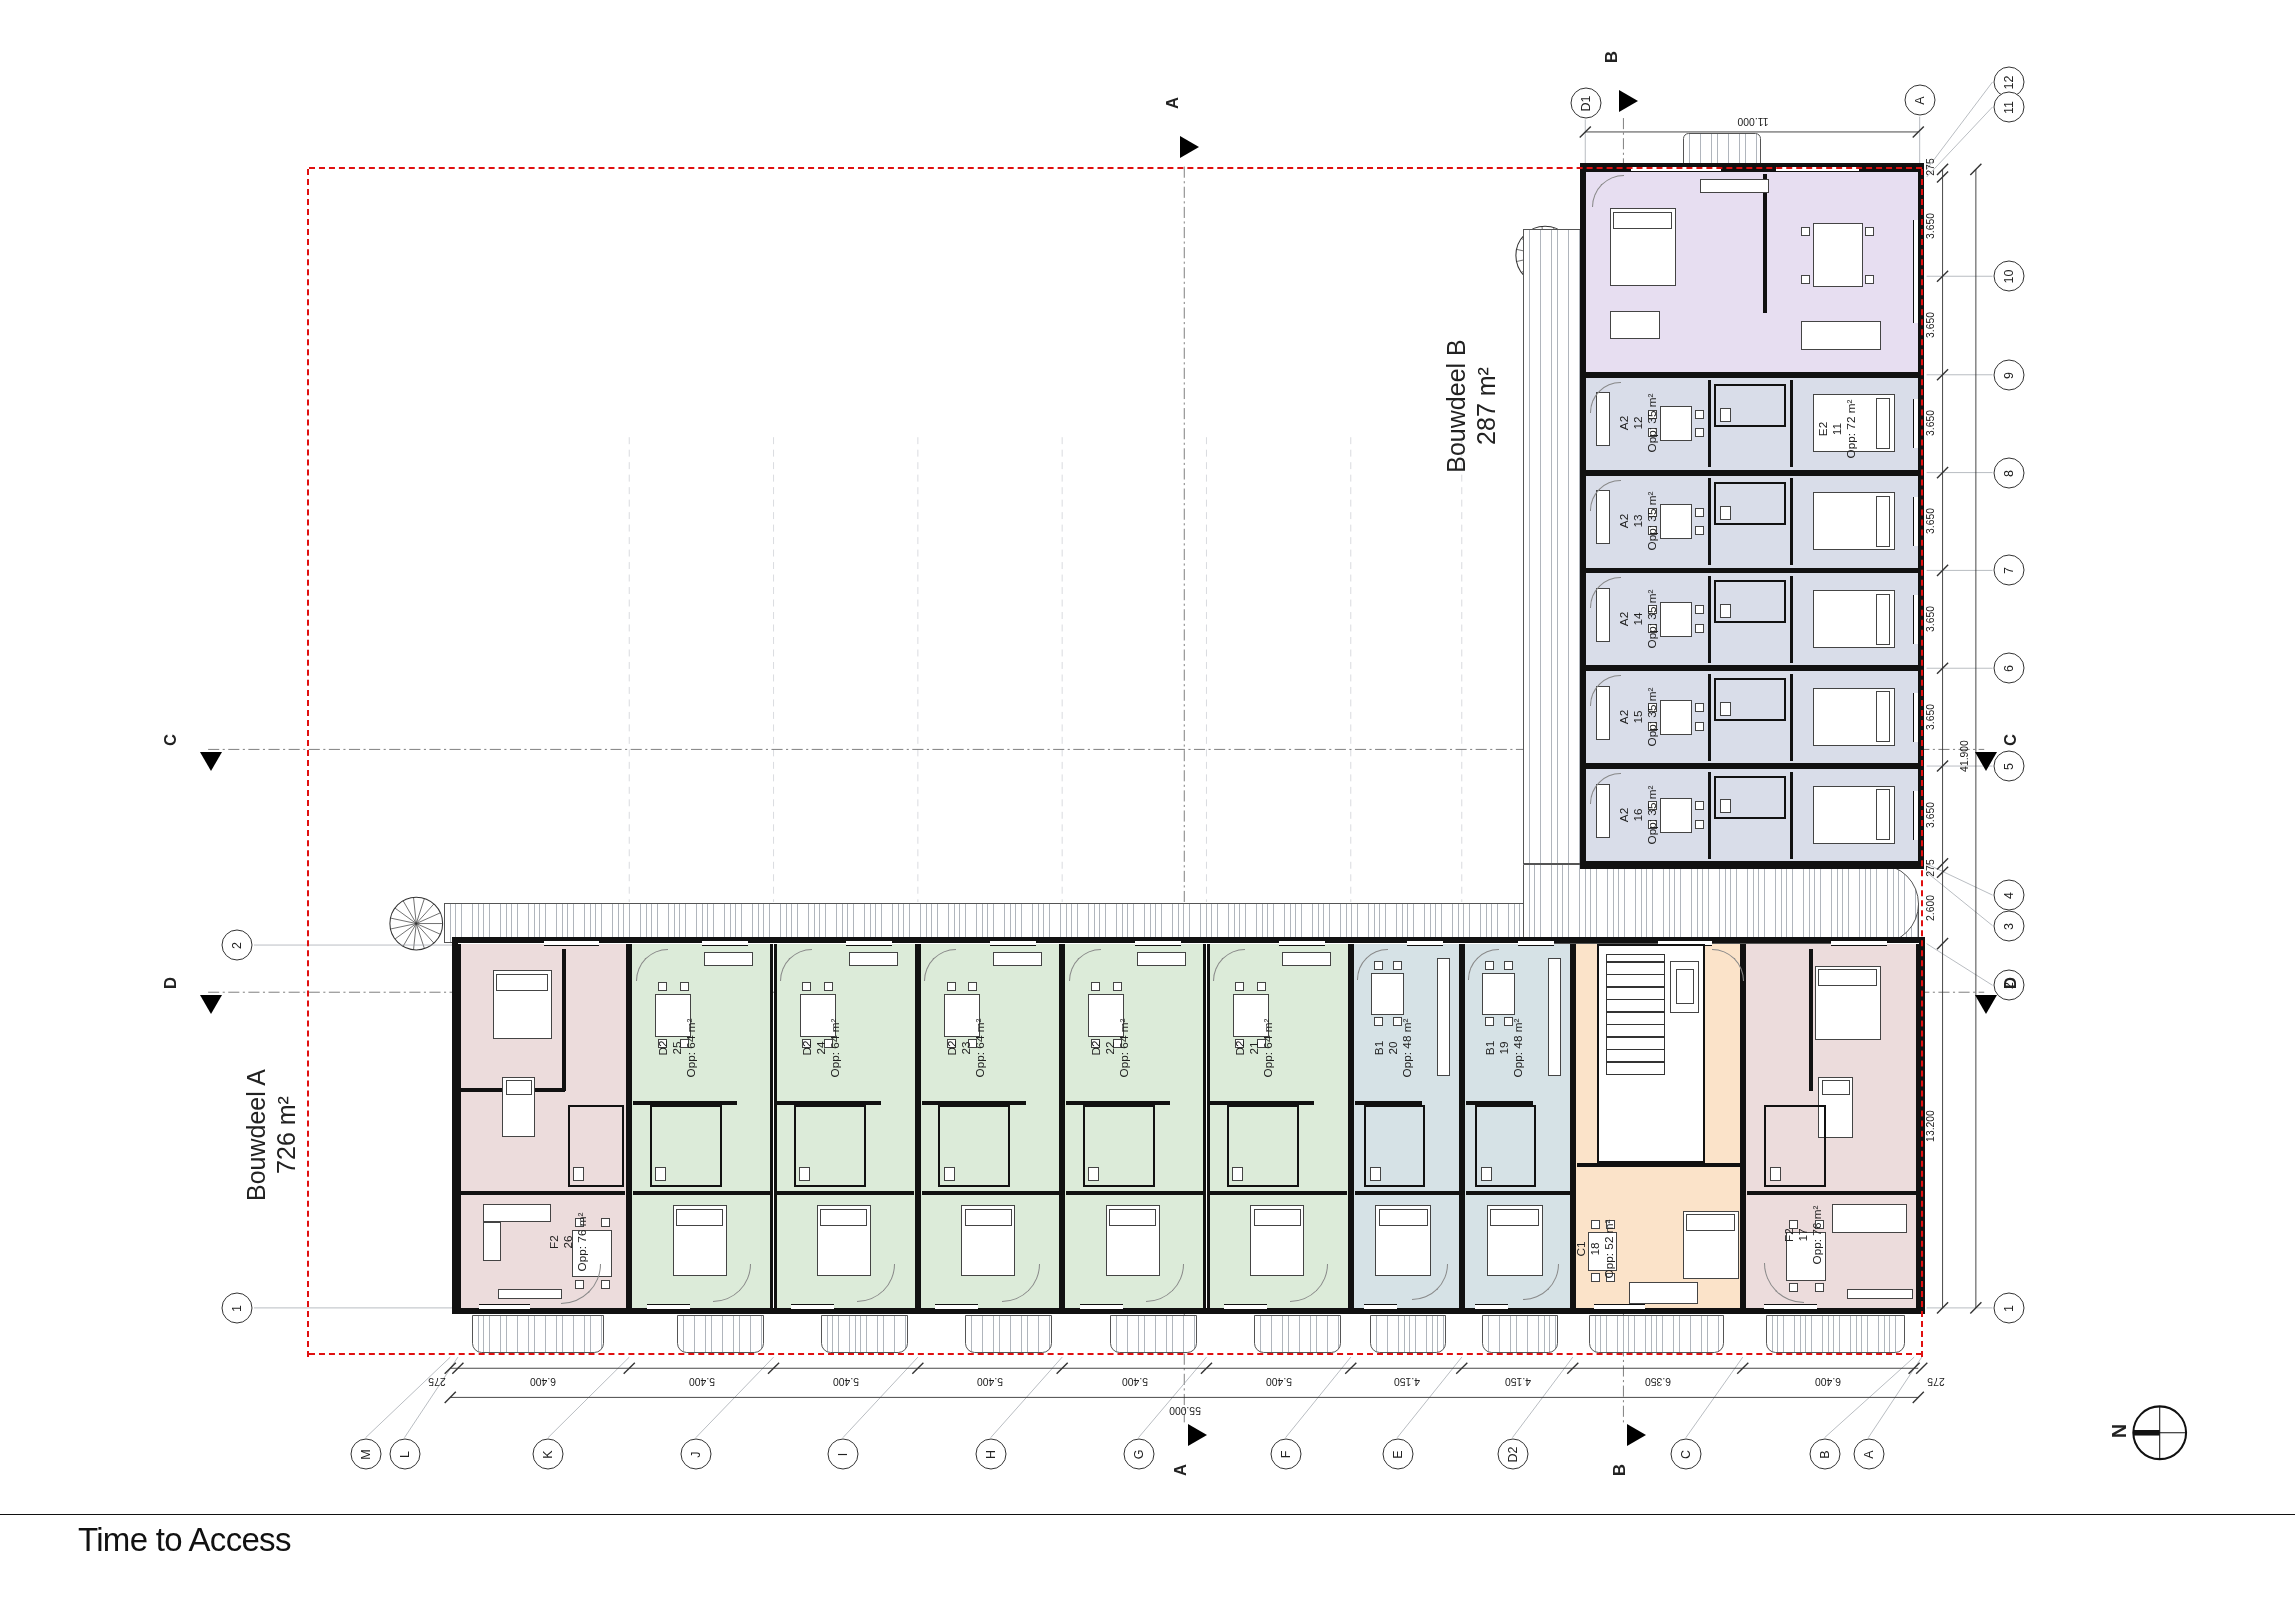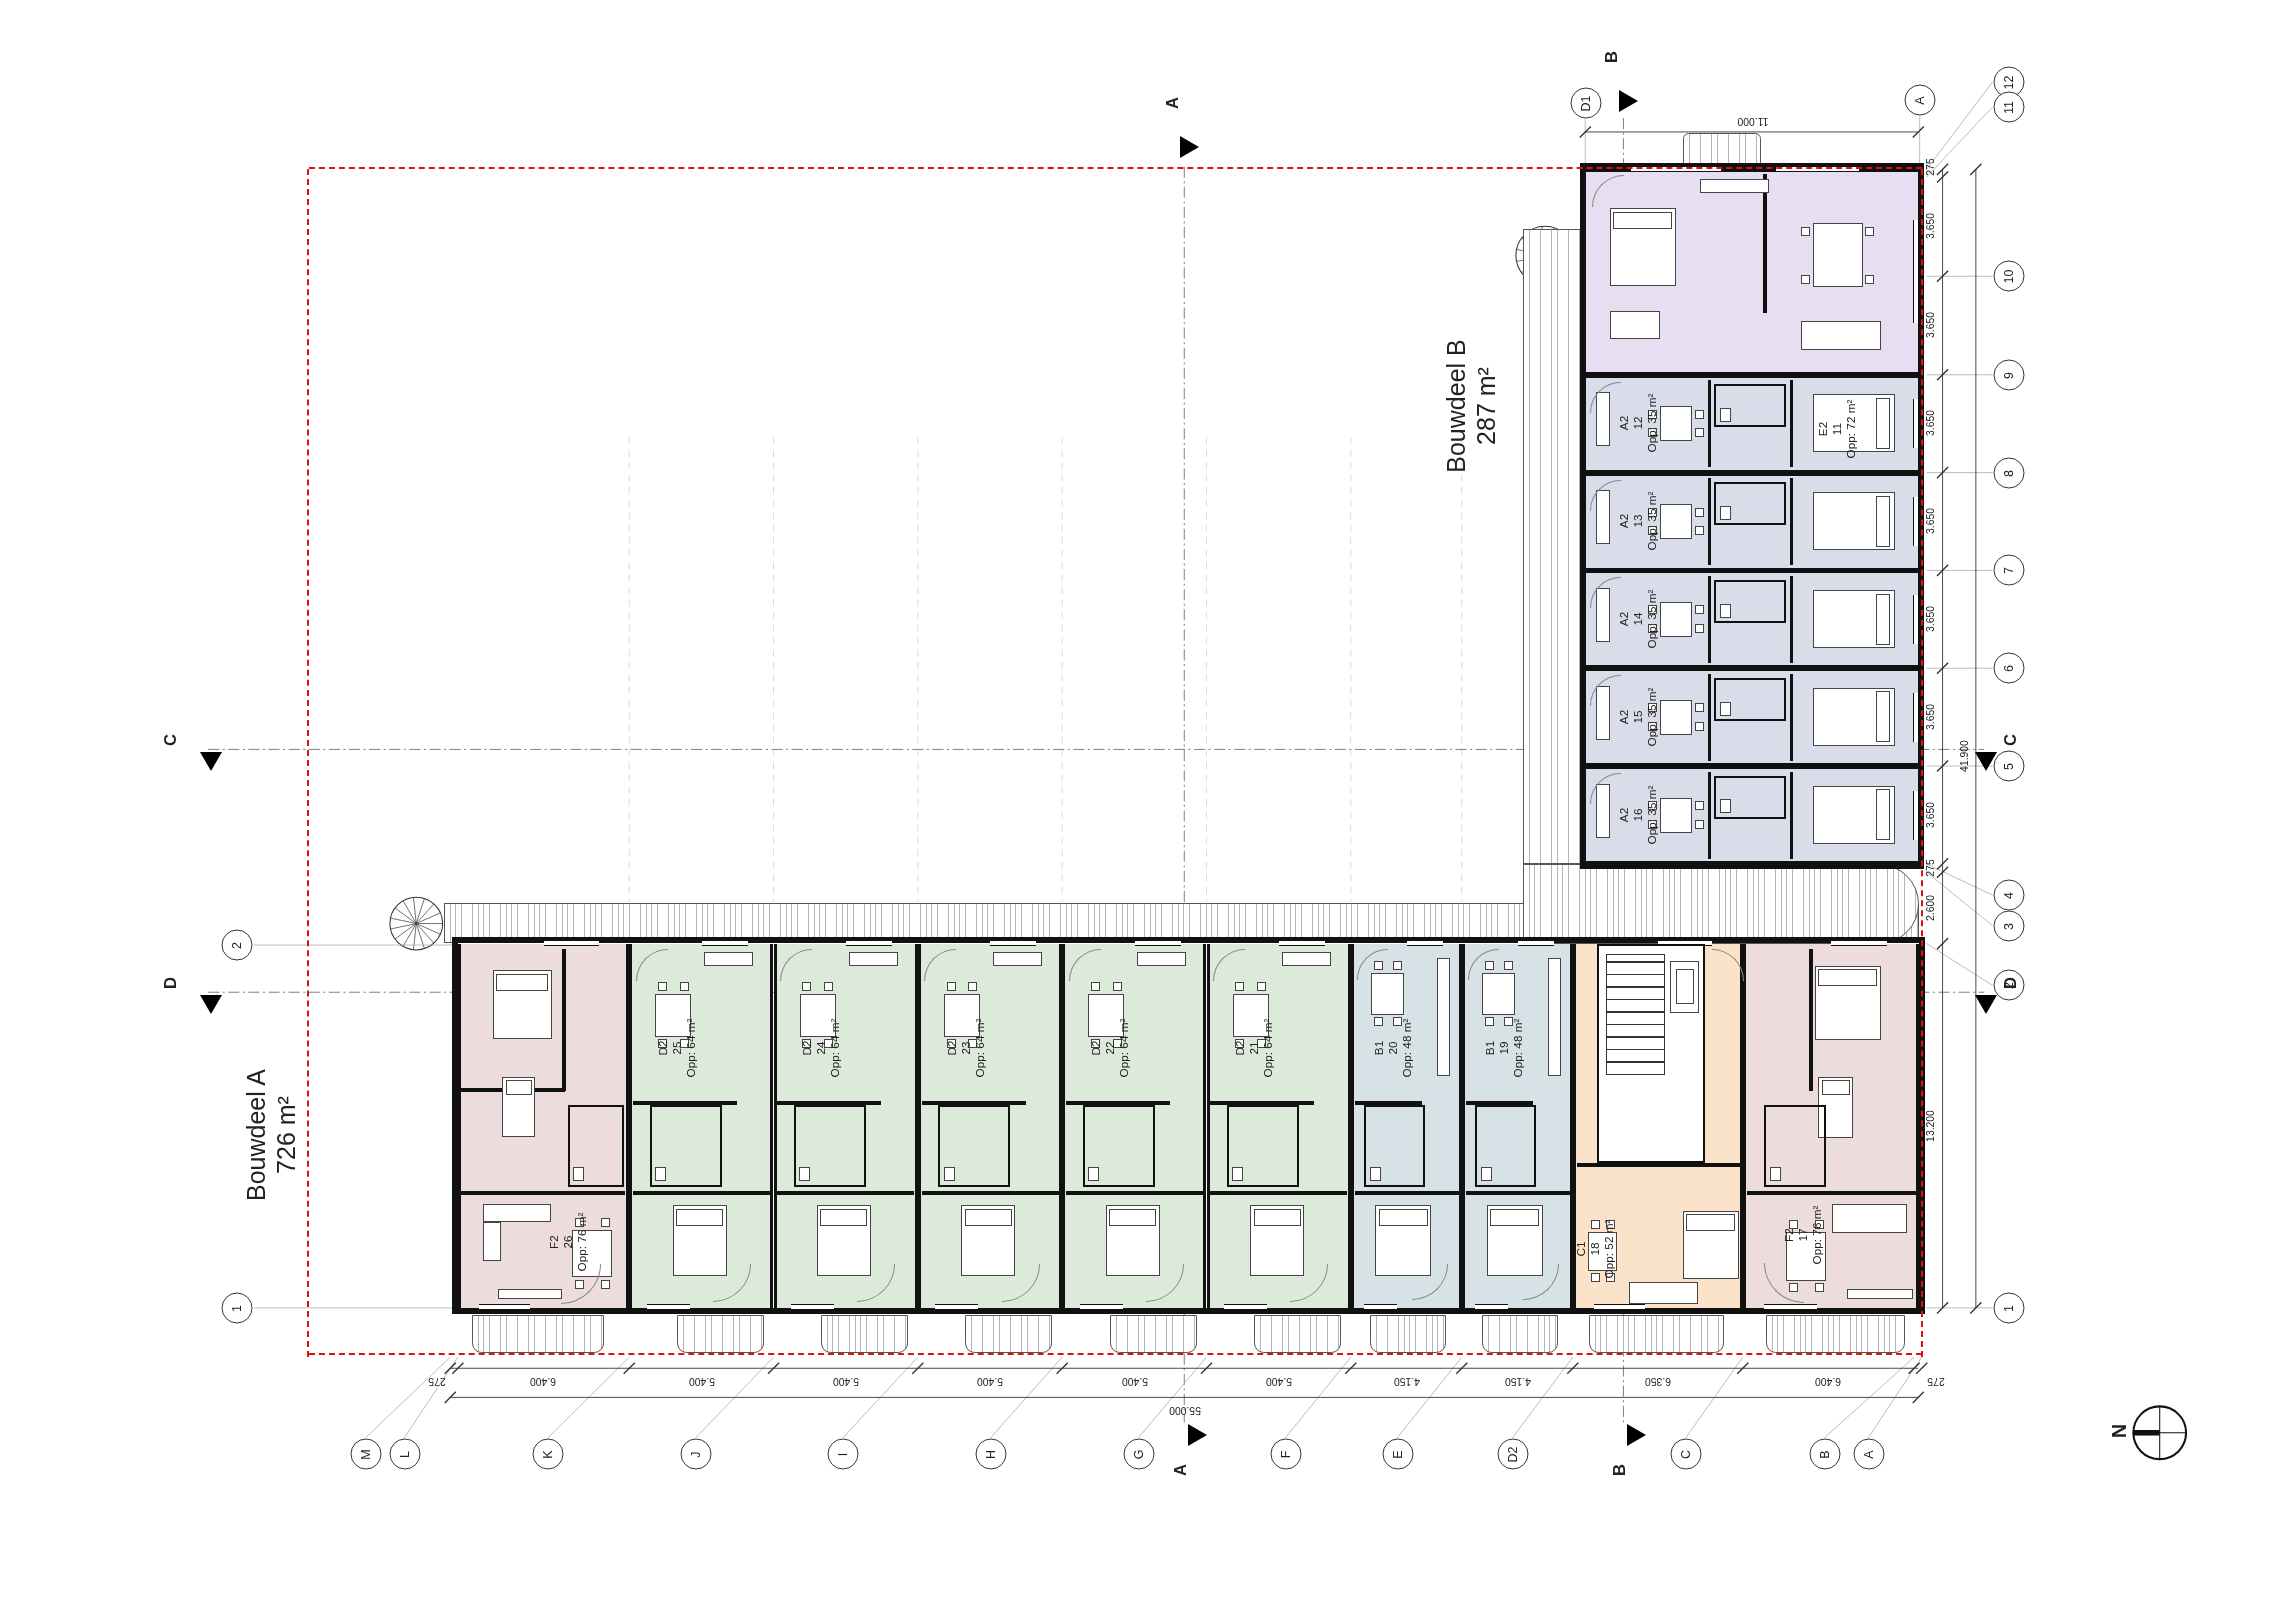--- a/index.html
+++ b/index.html
@@ -666,14 +666,18 @@
       <div class="dimv" style="left: 1930px; top: 815px; z-index: 40;">3.650</div>
       <div class="dimv" style="left: 1930px; top: 868px; z-index: 40;">275</div>
       <div class="dimv" style="left: 1930px; top: 908px; z-index: 40;">2.600</div>
       <div class="dimv" style="left: 1930px; top: 1126px; z-index: 40;">13.200</div>
       <div class="dimv" style="left: 1964px; top: 756px; z-index: 40;">41.900</div>
       <div class="dim" style="left: 1753px; top: 121px; z-index: 40;">11.000</div>
       <div class="rlab" style="left: 2119px; top: 1431px; font-size: 19.4px; z-index: 40; position: absolute; font-weight: 700; color: rgb(34, 34, 34);">
         <div>N</div>
       </div>
     </div>
+  <div id="titlebar">
+    <div id="logo">Time to Access</div>
+    <div id="fields"></div>
+  </div>
 </div>
 
 
 </body></html>

